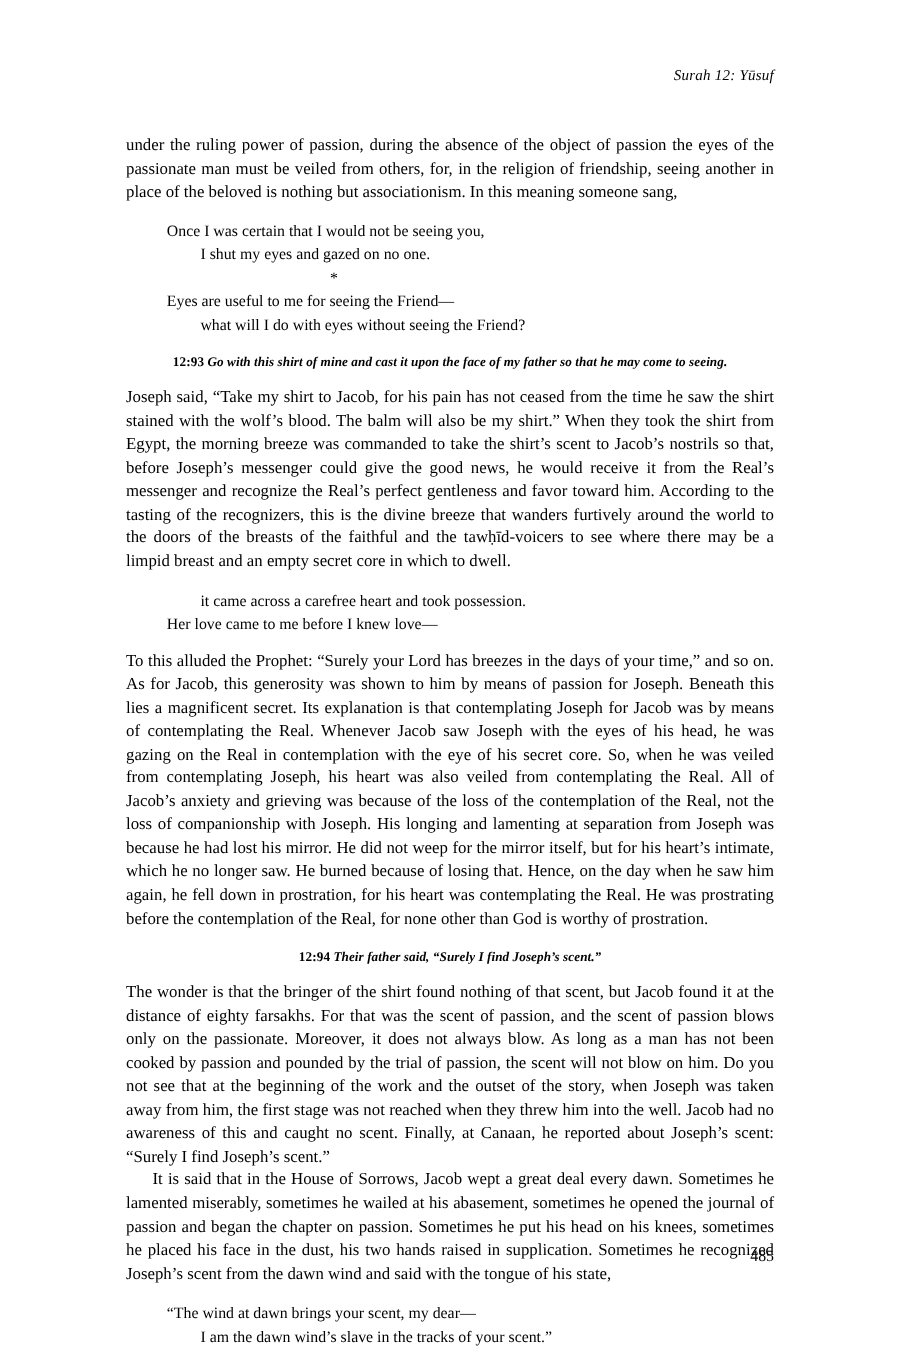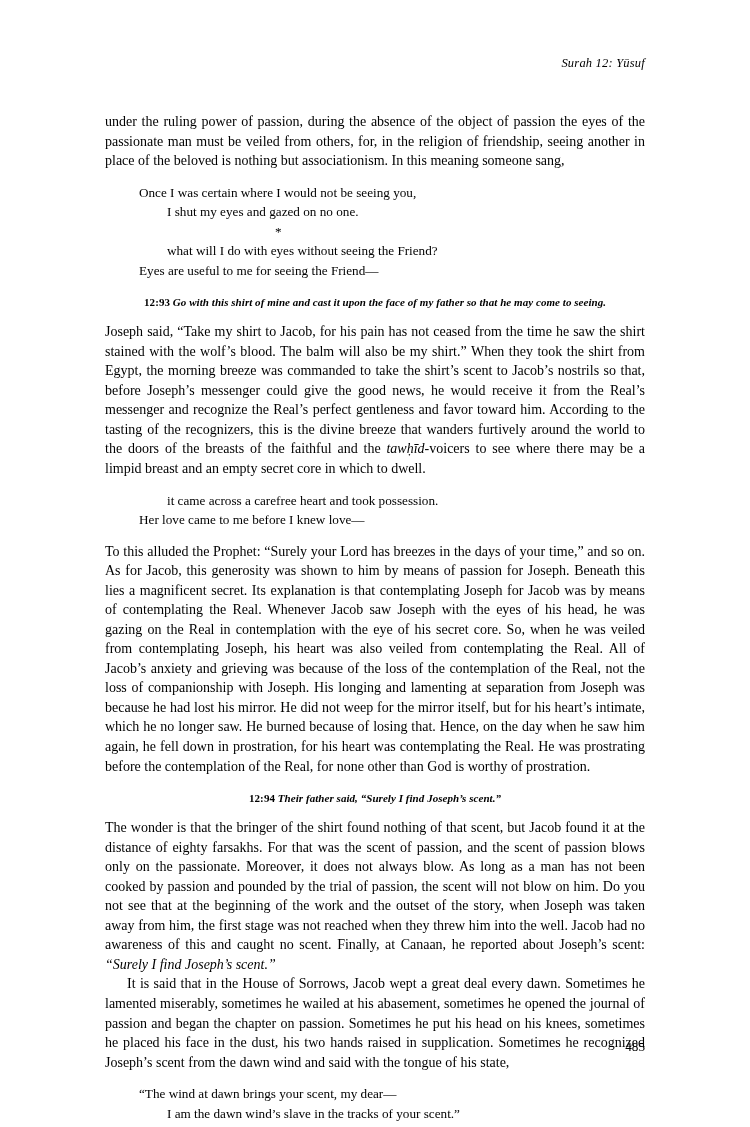--- a/index.html
+++ b/index.html
@@ -74,46 +74,46 @@
     white-space: pre-wrap;
   }
   .poem .pl.in {
     padding-left: 62px;
   }
   .poem .star {
     display: block;
     padding-left: 170px;
     letter-spacing: 0;
   }
-  .it { font-style: italic; }
+  .it { }
   .folio {
     position: absolute;
     right: 105px;
     bottom: 72px;
     font-size: 13.2px;
     text-align: right;
   }
 </style>
 </head>
 <body>
 
 <div class="page">
 
   <div class="content">
 
     <div class="runhead">Surah 12: Yūsuf</div>
 
     <p class="body">under the ruling power of passion, during the absence of the object of passion the eyes of the passionate man must be veiled from others, for, in the religion of friendship, seeing another in place of the beloved is nothing but associationism.  In this meaning someone sang,</p>
 
     <div class="poem">
-      <span class="pl">Once I was certain where I would not be seeing you,</span>
+      <span class="pl">Once I was certain that I would not be seeing you,</span>
       <span class="pl in">I shut my eyes and gazed on no one.</span>
       <span class="star">*</span>
+      <span class="pl">Eyes are useful to me for seeing the Friend—</span>
       <span class="pl in">what will I do with eyes without seeing the Friend?</span>
-      <span class="pl">Eyes are useful to me for seeing the Friend—</span>
     </div>
 
     <div class="verse">
       <span class="num">12:93</span><span> </span><span class="lemma">Go with this shirt of mine and cast it upon the face of my father so that he may come to seeing.</span>
     </div>
 
     <p class="body"><span>Joseph said, “Take my shirt to Jacob, for his pain has not ceased from the time he saw the shirt stained with the wolf’s blood.  The balm will also be my shirt.”  When they took the shirt from Egypt, the morning breeze was commanded to take the shirt’s scent to Jacob’s nostrils so that, before Joseph’s messenger could give the good news, he would receive it from the Real’s messenger and recognize the Real’s perfect gentleness and favor toward him.  According to the tasting of the recognizers, this is the divine breeze that wanders furtively around the world to the doors of the breasts of the faithful and the </span><span class="it">tawḥīd</span><span>-voicers to see where there may be a limpid breast and an empty secret core in which to dwell.</span></p>
 
     <div class="poem">
       <span class="pl in">it came across a carefree heart and took possession.</span>

